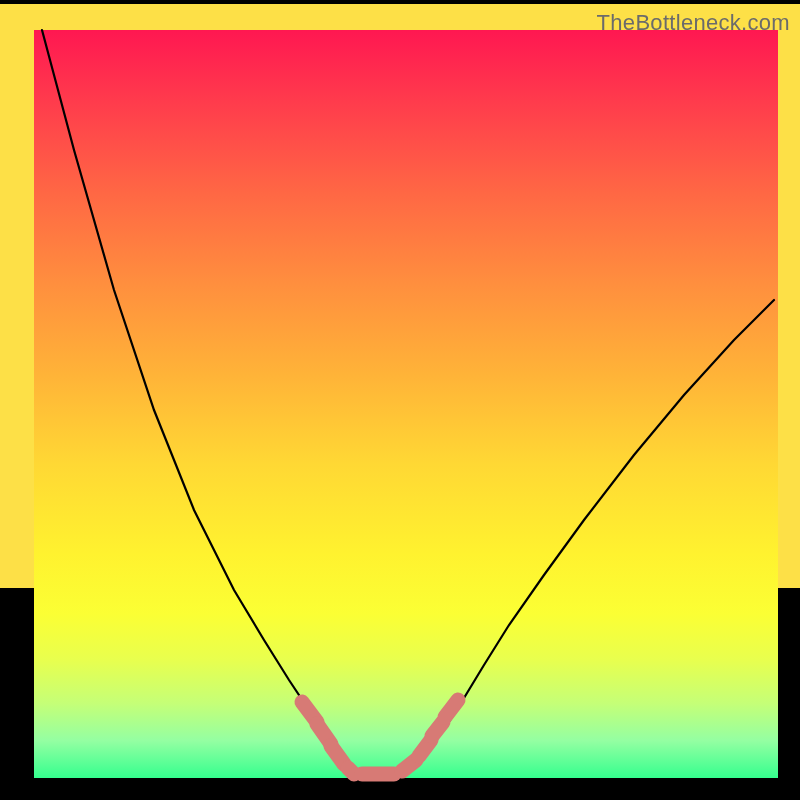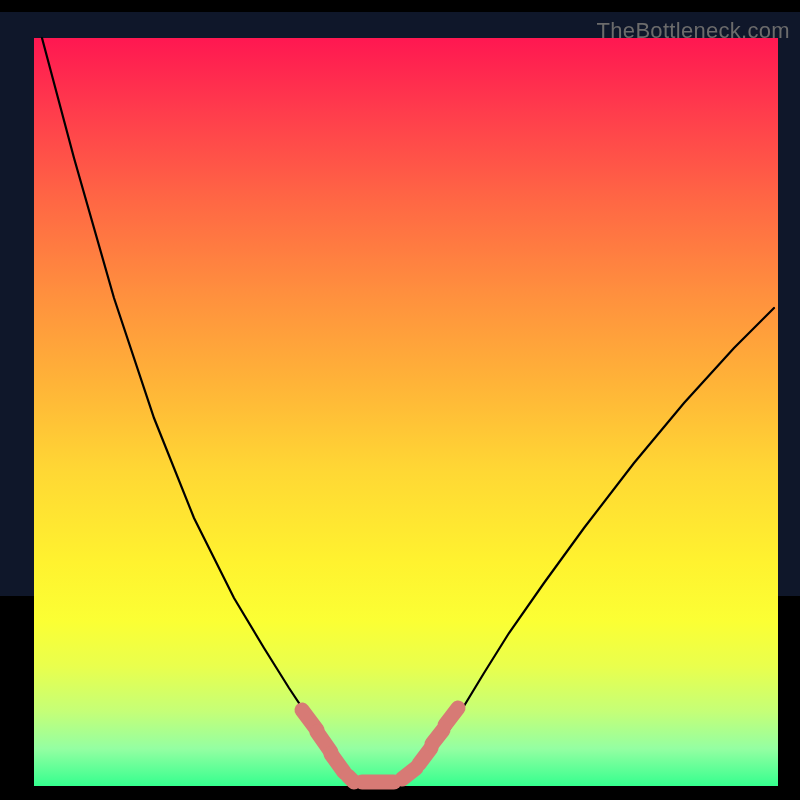--- a/index.html
+++ b/index.html
@@ -7,24 +7,24 @@
     padding: 0;
     width: 800px;
     height: 800px;
     background: #000;
     overflow: hidden;
     font-family: Arial, Helvetica, sans-serif;
   }
   .frame {
     position: absolute;
     left: 0;
-    top: 12px;
+    top: 4px;
     width: 800px;
     height: 584px;
-    background: #0f172a;
+    background: #fde047;
   }
   .plot {
     position: absolute;
     left: 34px;
     top: 26px;
     width: 744px;
     height: 748px;
     background: linear-gradient(to bottom,
       #ff1751 0%,
       #ff3d4c 10%,

